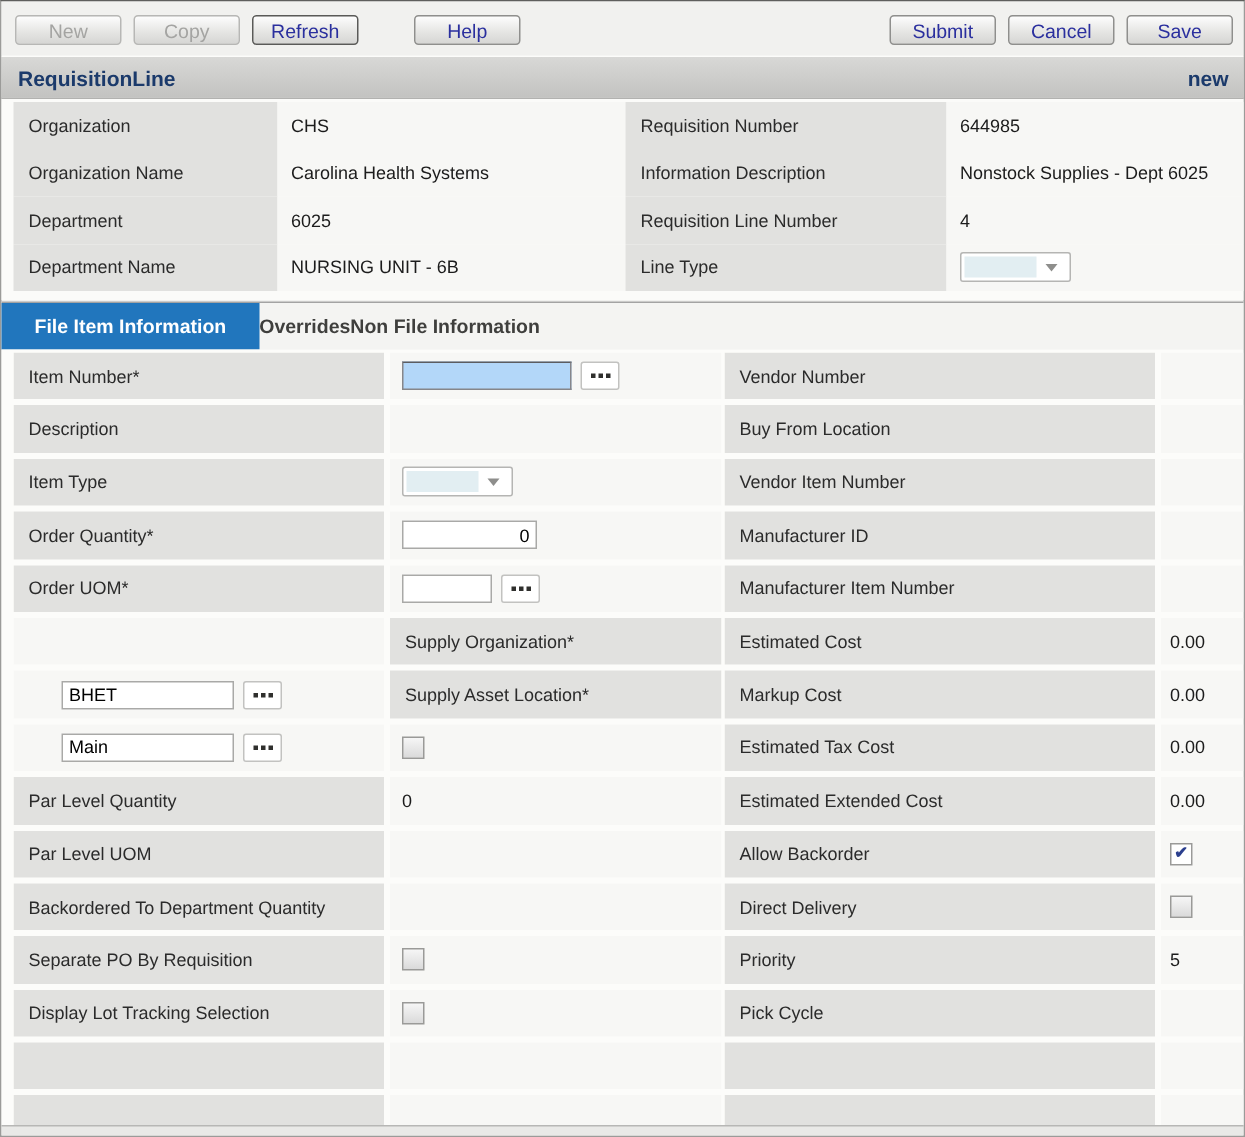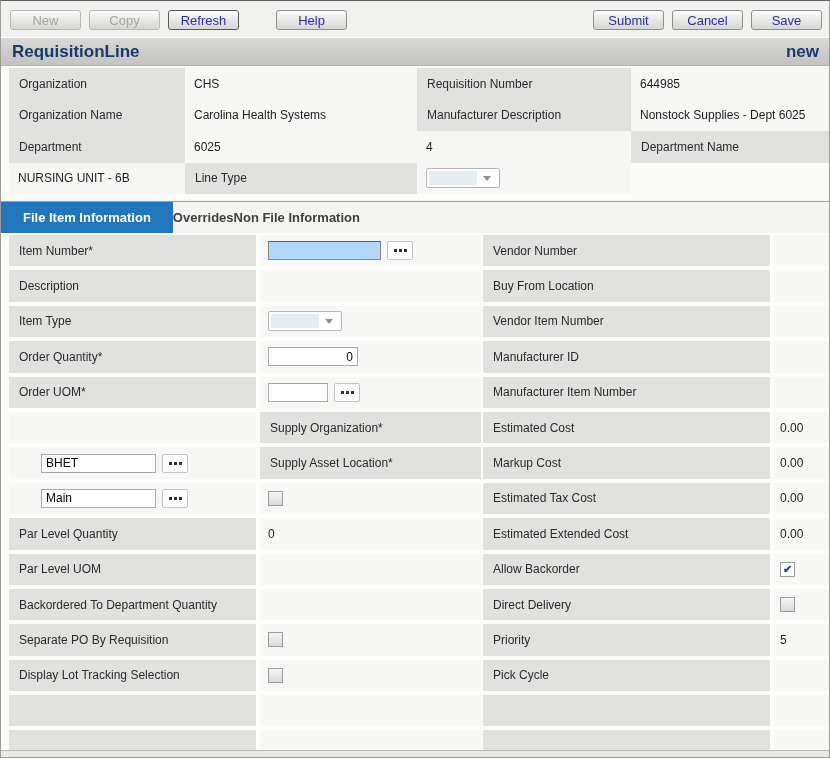--- a/index.html
+++ b/index.html
@@ -10,21 +10,21 @@
   .toolbar{height:36px;flex:0 0 36px;display:flex;justify-content:space-between;align-items:flex-start;padding:9px 7px 0 9px;box-sizing:border-box;background:#f1f1ef;}
   .btn-group{display:flex;}
   .btn{height:20px;min-width:71px;margin-right:8px;border:1px solid #8f8f8d;border-radius:3px;background:linear-gradient(#fdfdfd,#e6e6e4 55%,#d6d6d4);color:#2a2f9e;font-family:"Liberation Sans",sans-serif;font-size:13px;padding:0 10px;cursor:pointer;}
   .btn:last-child{margin-right:0;}
   .btn.disabled{color:#a4a4a2;border-color:#b7b7b5;}
   .btn.default{border-color:#5a5a58;}
   .btn.help-gap{margin-left:29px;}
 
   
   .titlebar{height:29px;flex:0 0 29px;background:linear-gradient(#d8d8d6,#c3c3c1);border-top:1px solid #fcfcfa;border-bottom:1px solid #b2b2b0;box-sizing:border-box;display:flex;justify-content:space-between;align-items:center;padding:0 10px 0 11px;}
-  .titlebar .title,.titlebar .mode{font-size:17px;font-weight:bold;color:#1b3a6b;}
+  .titlebar .title,.titlebar .mode{font-size:14px;font-weight:bold;color:#1b3a6b;}
 
   
   .hdr{flex:0 0 134px;background:#fbfbf9;padding:2px 0 0 8px;box-sizing:border-box;display:grid;grid-template-columns:176px 232px 214px 1fr;grid-auto-rows:31.5px;gap:0;}
   .cell{display:flex;align-items:center;font-size:12px;overflow:hidden;white-space:nowrap;}
   .lbl{background:#e1e1df;color:#2b2b2b;padding-left:10px;}
   .val{background:#f7f7f5;color:#1c1c1c;padding-left:9px;}
 
   
   .tabbar{flex:0 0 32px;margin-top:1px;border-top:1px solid #a3a3a3;background:#f4f4f2;display:flex;box-sizing:border-box;height:32px;}
   .tab{display:flex;align-items:center;padding:0 0;font-size:13px;font-weight:bold;color:#3f3f3d;cursor:pointer;}
@@ -79,25 +79,26 @@
   </div>
 
   <div class="hdr">
     <div class="cell lbl">Organization</div>
     <div class="cell val">CHS</div>
     <div class="cell lbl">Requisition Number</div>
     <div class="cell val">644985</div>
 
     <div class="cell lbl">Organization Name</div>
     <div class="cell val">Carolina Health Systems</div>
-    <div class="cell lbl">Manufacturer Description</div>
+    <div class="cell lbl">Information Description</div>
     <div class="cell val">Nonstock Supplies - Dept 6025</div>
 
     <div class="cell lbl">Department</div>
     <div class="cell val">6025</div>
+    <div class="cell lbl">Requisition Line Number</div>
     <div class="cell val">4</div>
 
     <div class="cell lbl">Department Name</div>
     <div class="cell val">NURSING UNIT - 6B</div>
     <div class="cell lbl">Line Type</div>
     <div class="cell val">
       <span class="select">
         <span class="fill"></span>
         <span class="arrow"></span>
       </span>

